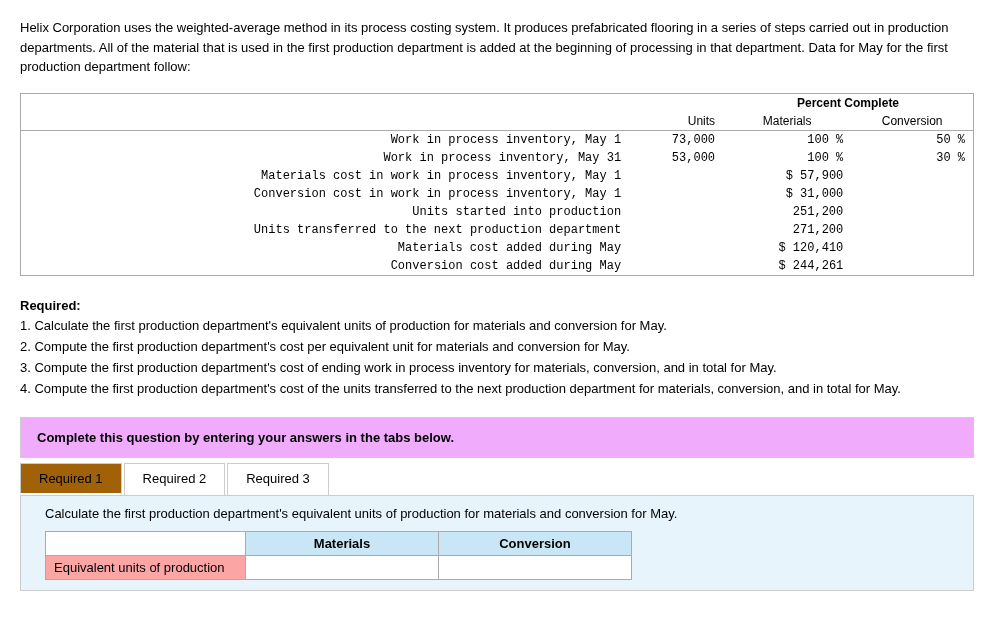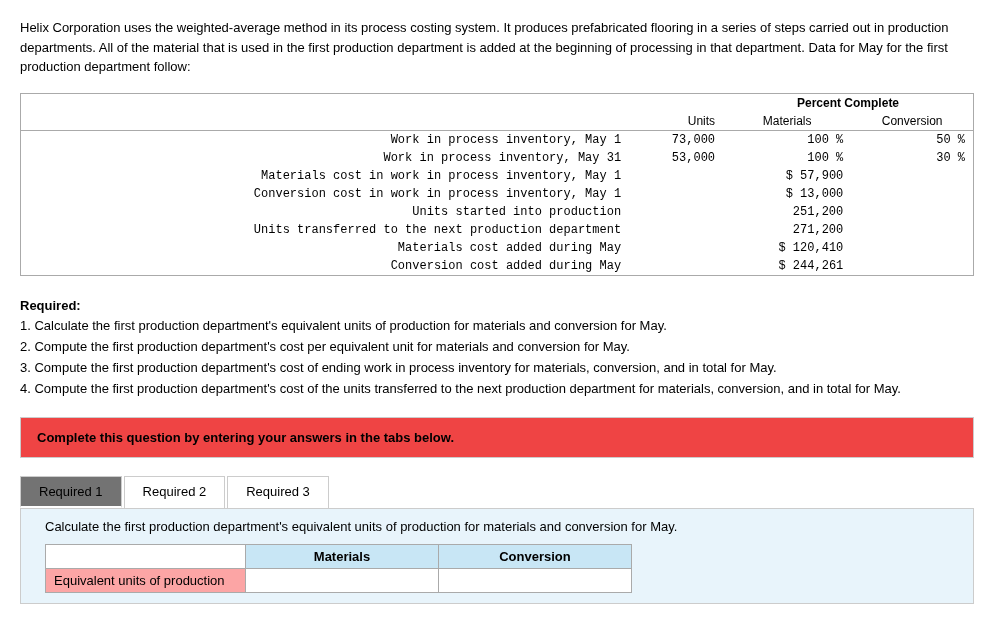--- a/index.html
+++ b/index.html
@@ -58,44 +58,44 @@
       margin-bottom: 18px;
       font-size: 13px;
       line-height: 1.6;
     }
     .required-section .required-label {
       font-weight: bold;
       text-align: right;
     }
     
     .complete-box {
-      background: #ef4444;
+      background: #f0abfc;
       border: 1px solid #ccc;
       padding: 12px 16px;
-      margin-bottom: 18px;
+      margin-bottom: 5px;
       font-weight: bold;
       font-size: 13px;
     }
     
     .tabs-container {
       display: flex;
       border-bottom: 1px solid #ccc;
       margin-bottom: 0;
     }
     .tab {
       padding: 7px 18px;
       border: 1px solid #ccc;
       border-bottom: none;
       background: #fff;
       cursor: pointer;
       font-size: 13px;
       margin-right: 2px;
     }
     .tab.active {
-      background: #737373;
+      background: #a16207;
       border-bottom: 2px solid #fff;
       font-weight: normal;
     }
     
     .tab-content {
       border: 1px solid #ccc;
       border-top: none;
       padding: 10px 24px;
       margin-bottom: 14px;
       font-size: 13px;
@@ -176,21 +176,21 @@
         </tr>
         <tr>
           <td class="label-col">Materials cost in work in process inventory, May 1</td>
           <td></td>
           <td style="text-align: right;">$ 57,900</td>
           <td style="text-align: right;"></td>
         </tr>
         <tr>
           <td class="label-col">Conversion cost in work in process inventory, May 1</td>
           <td></td>
-          <td style="text-align: right;">$ 13,000</td>
+          <td style="text-align: right;">$ 31,000</td>
           <td style="text-align: right;"></td>
         </tr>
         <tr>
           <td class="label-col">Units started into production</td>
           <td></td>
           <td style="text-align: right;">251,200</td>
           <td style="text-align: right;"></td>
         </tr>
         <tr>
           <td class="label-col">Units transferred to the next production department</td>

